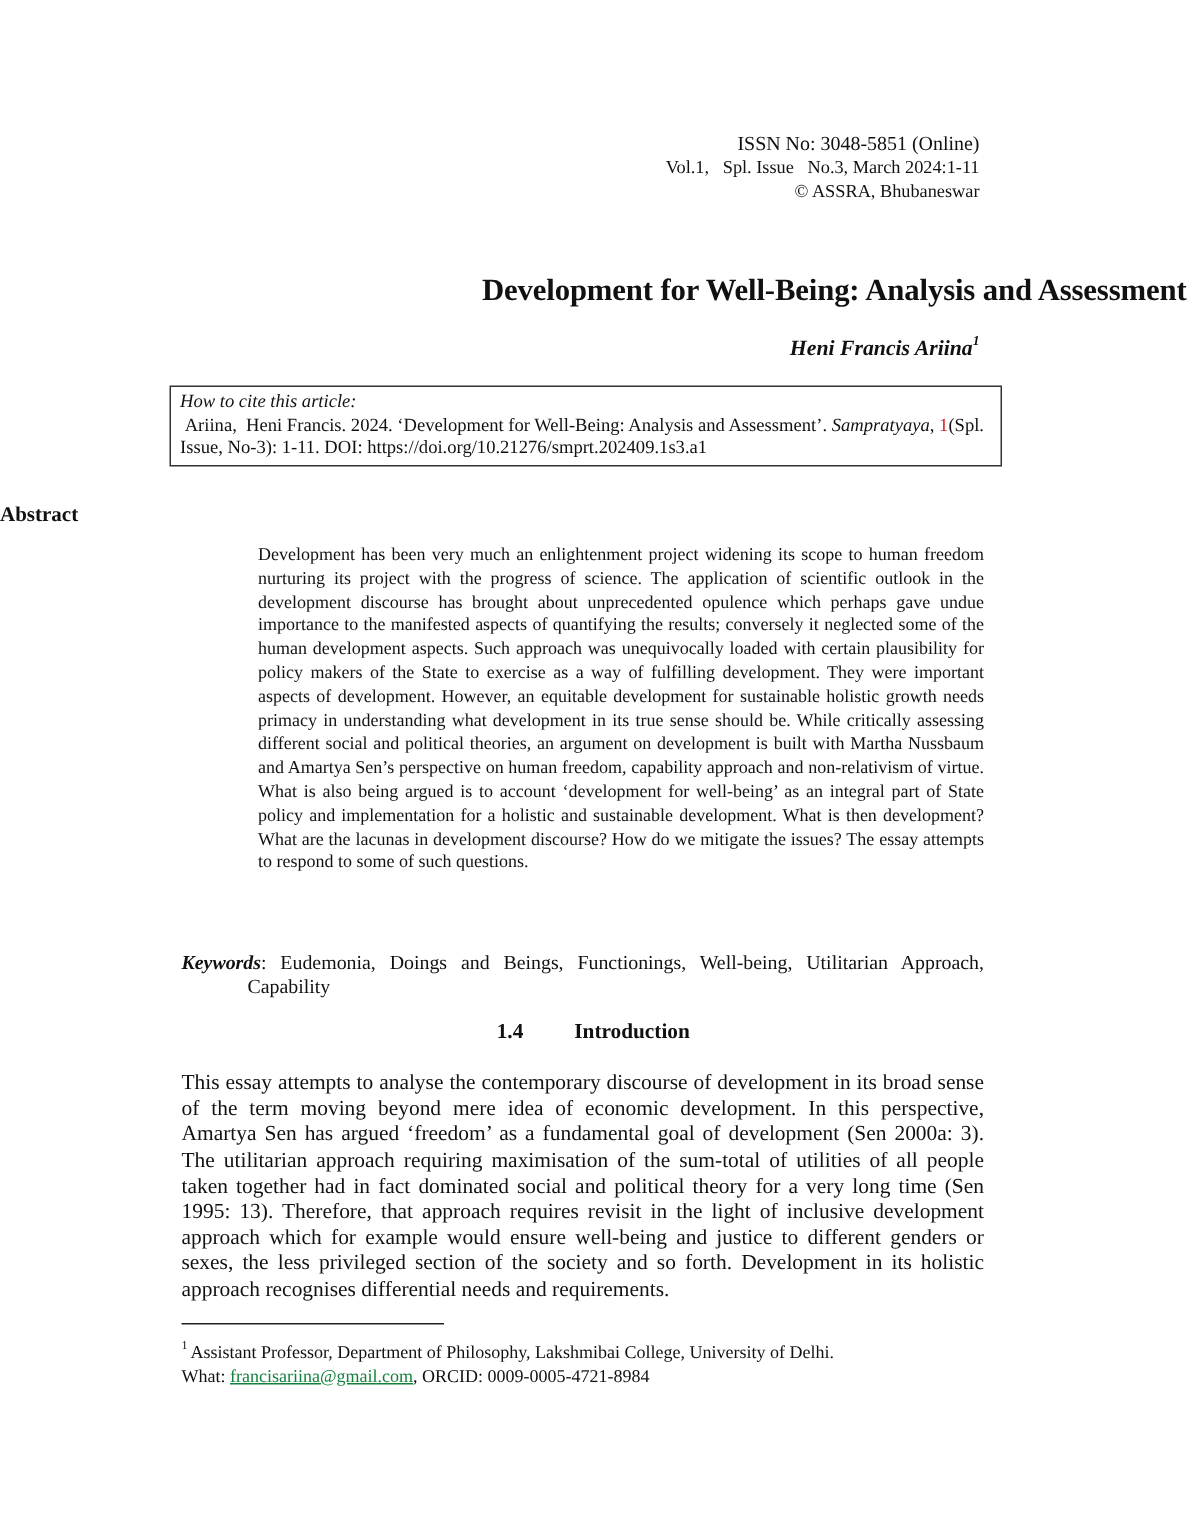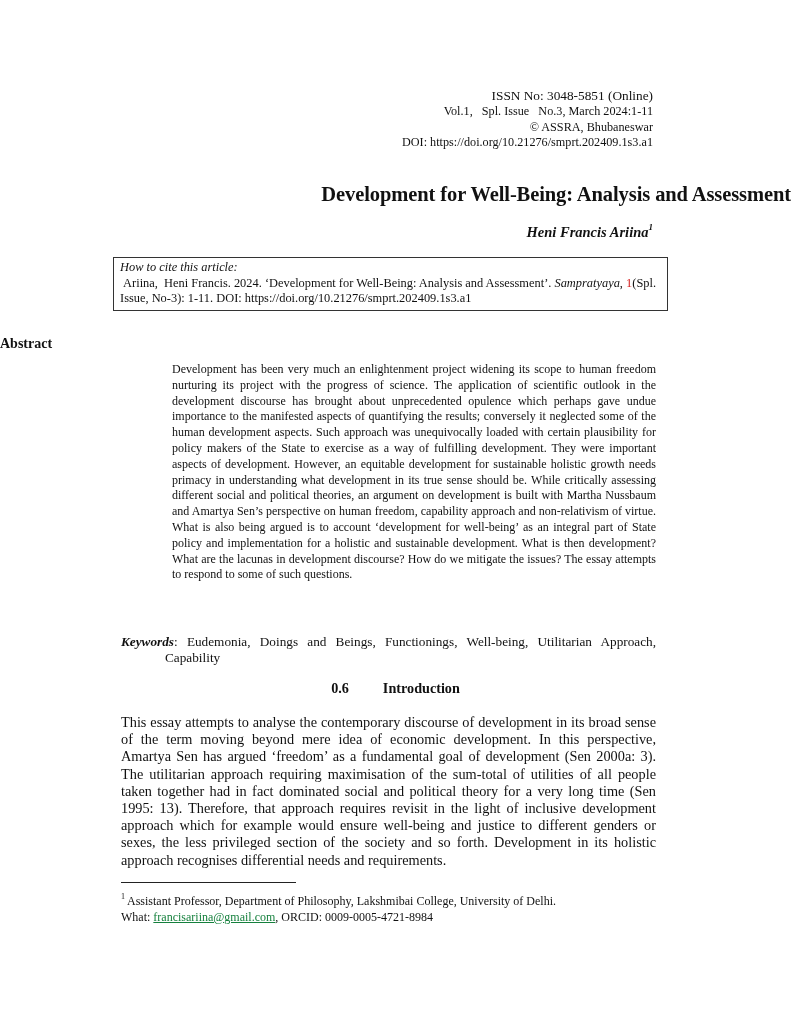--- a/index.html
+++ b/index.html
@@ -139,38 +139,37 @@
   </style>
 </head>
 <body>
 
 <div class="page">
 
   <div class="header-block">
     <div class="issn">ISSN No: 3048-5851 (Online)</div>
     <div style="white-space:pre;">Vol.1,   Spl. Issue   No.3, March 2024:1-11</div>
     <div>© ASSRA, Bhubaneswar</div>
-    <div>DOI: https://doi.org/10.21276/smprt.202409.1s3.a1</div>
   </div>
 
   <div class="title">Development for Well-Being: Analysis and Assessment</div>
 
   <div class="author"><span>Heni Francis Ariina</span><sup>1</sup></div>
 
   <div class="cite-box">
     <span class="howto">How to cite this article:</span>
     <span style="white-space:pre-wrap;"> Ariina,  Heni Francis. 2024. ‘Development for Well-Being: Analysis and Assessment’. </span><span class="journal">Sampratyaya</span><span style="white-space:pre;">, </span><span class="vol">1</span><span>(Spl. Issue, No-3): 1-11. DOI: https://doi.org/10.21276/smprt.202409.1s3.a1</span>
   </div>
 
   <div class="abstract-heading">Abstract</div>
   <div class="abstract-body">Development has been very much an enlightenment project widening its scope to human freedom nurturing its project with the progress of science. The application of scientific outlook in the development discourse has brought about unprecedented opulence which perhaps gave undue importance to the manifested aspects of quantifying the results; conversely it neglected some of the human development aspects. Such approach was unequivocally loaded with certain plausibility for policy makers of the State to exercise as a way of fulfilling development. They were important aspects of development. However, an equitable development for sustainable holistic growth needs primacy in understanding what development in its true sense should be. While critically assessing different social and political theories, an argument on development is built with Martha Nussbaum and Amartya Sen’s perspective on human freedom, capability approach and non-relativism of virtue. What is also being argued is to account ‘development for well-being’ as an integral part of State policy and implementation for a holistic and sustainable development. What is then development? What are the lacunas in development discourse? How do we mitigate the issues? The essay attempts to respond to some of such questions.</div>
 
   <div class="keywords"><span class="kw-label">Keywords</span><span>: Eudemonia, Doings and Beings, Functionings, Well-being, Utilitarian Approach, Capability</span></div>
 
-  <div class="intro-heading"><span class="num">0.6</span><span>Introduction</span></div>
+  <div class="intro-heading"><span class="num">1.4</span><span>Introduction</span></div>
 
   <div class="intro-body">This essay attempts to analyse the contemporary discourse of development in its broad sense of the term moving beyond mere idea of economic development. In this perspective, Amartya Sen has argued ‘freedom’ as a fundamental goal of development (Sen 2000a: 3). The utilitarian approach requiring maximisation of the sum-total of utilities of all people taken together had in fact dominated social and political theory for a very long time (Sen 1995: 13). Therefore, that approach requires revisit in the light of inclusive development approach which for example would ensure well-being and justice to different genders or sexes, the less privileged section of the society and so forth. Development in its holistic approach recognises differential needs and requirements.</div>
 
   <div class="footnote-rule"></div>
   <div class="footnote">
     <div><sup>1</sup><span>Assistant Professor, Department of Philosophy, Lakshmibai College, University of Delhi.</span></div>
     <div><span style="white-space:pre;">What: </span><a>francisariina@gmail.com</a><span>, ORCID: 0009-0005-4721-8984</span></div>
   </div>
 
 </div>

